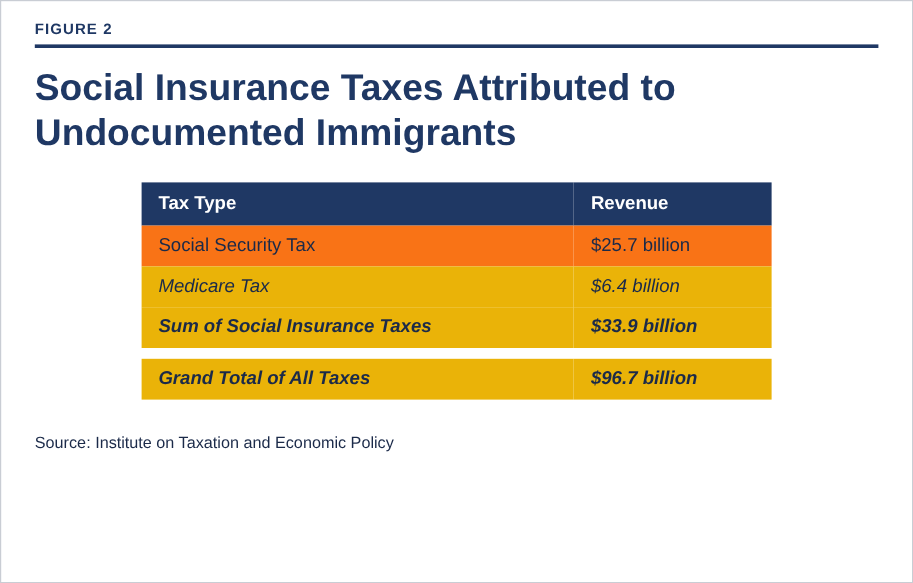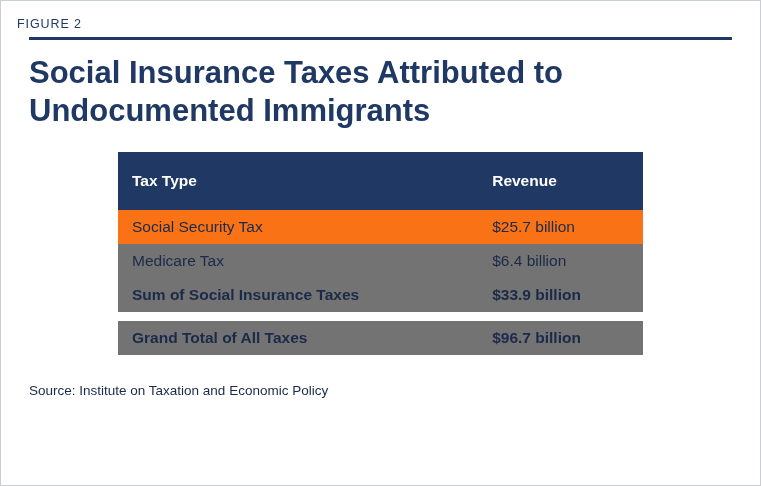--- a/index.html
+++ b/index.html
@@ -18,24 +18,24 @@
     position: relative;
     width: 761px;
     height: 486px;
     box-sizing: border-box;
     border: 1px solid #c9cdd4;
     background: #ffffff;
     padding: 0;
   }
   .figure-label {
     font-size: 12.5px;
-    font-weight: normal;
+    font-weight: bold;
     letter-spacing: 0.9px;
     color: #1f3864;
-    padding: 16px 0 6px 16px;
+    padding: 16px 0 6px 28px;
   }
   .rule {
     height: 3px;
     background: #1f3864;
     margin: 0 28px 0 28px;
   }
   .title {
     font-size: 31px;
     line-height: 1.22;
     font-weight: bold;
@@ -50,36 +50,37 @@
   table.data-table {
     border-collapse: collapse;
     width: 100%;
     font-size: 15.5px;
   }
   table.data-table th {
     background: #1f3864;
     color: #ffffff;
     font-weight: bold;
     font-size: 15.5px;
-    padding: 20px 14px;
+    padding: 9px 14px;
     text-align: left;
   }
   table.data-table th.right,
   table.data-table td.right {
     text-align: left;
   }
   table.data-table td {
     padding: 8px 14px;
     color: #1b2a49;
   }
   tr.shaded td {
     background: #f97316;
   }
   tr.plain td {
-    background: #737373;
+    background: #eab308;
+    font-style: italic;
   }
   tr.bold td {
     font-weight: bold;
   }
   tr.spacer td {
     background: #ffffff;
     height: 9px;
     padding: 0;
   }
   .notes {

